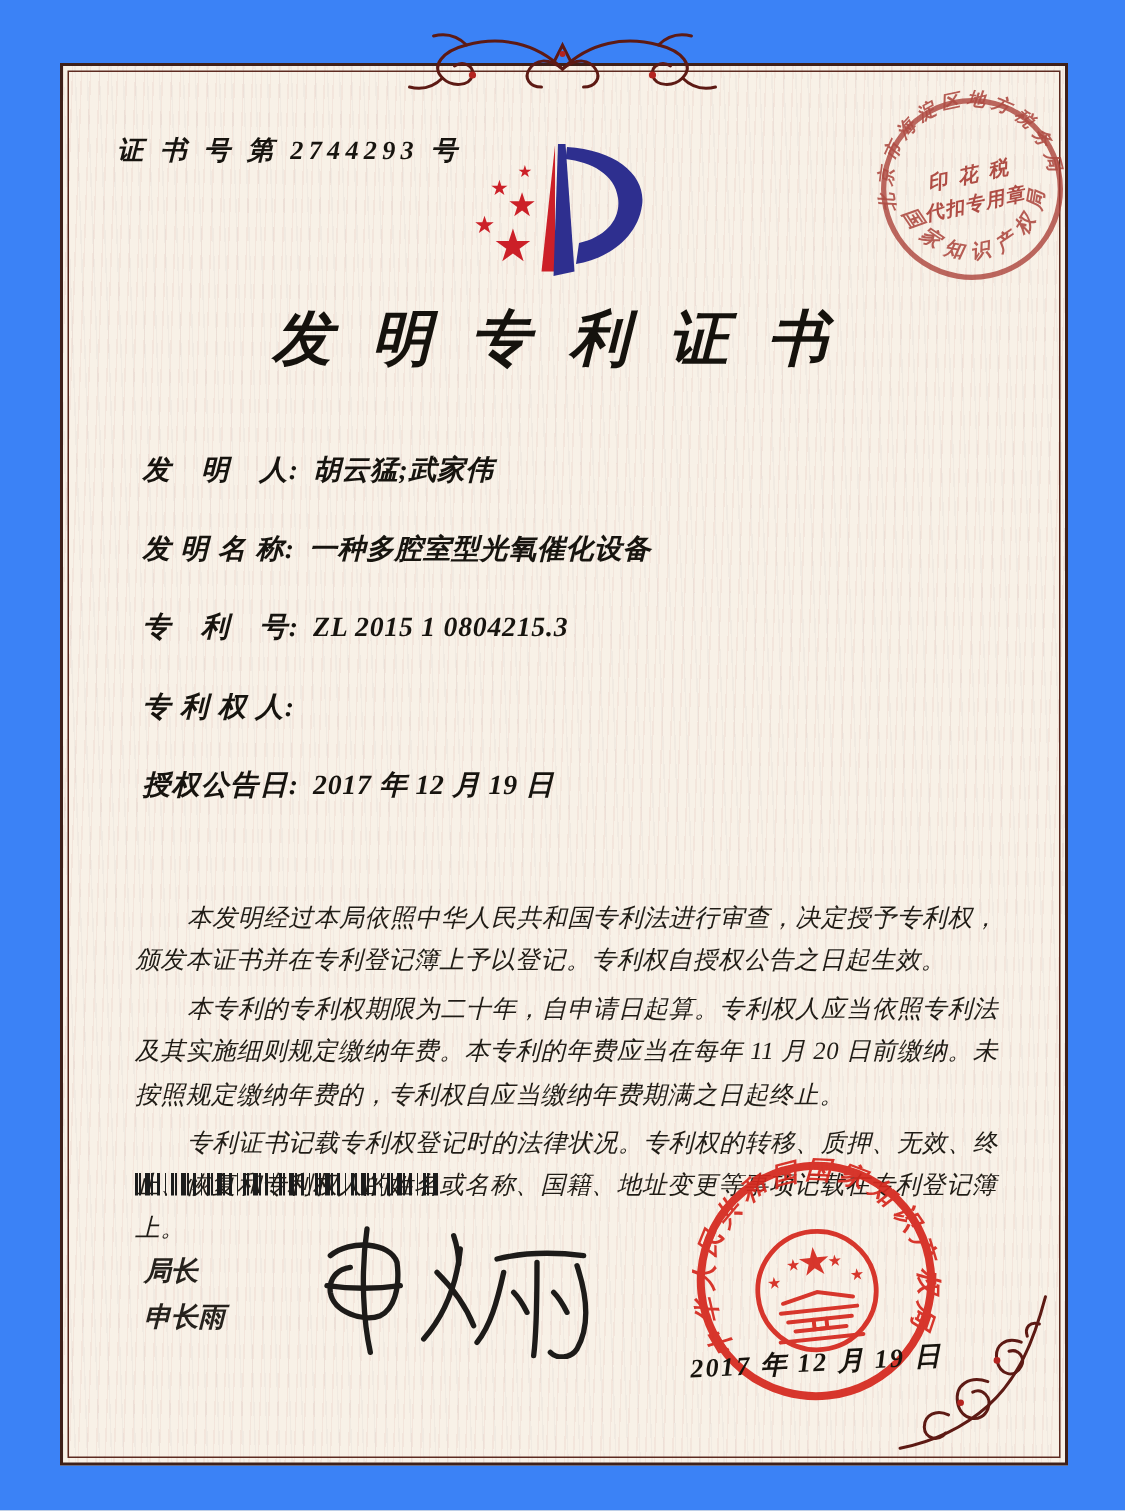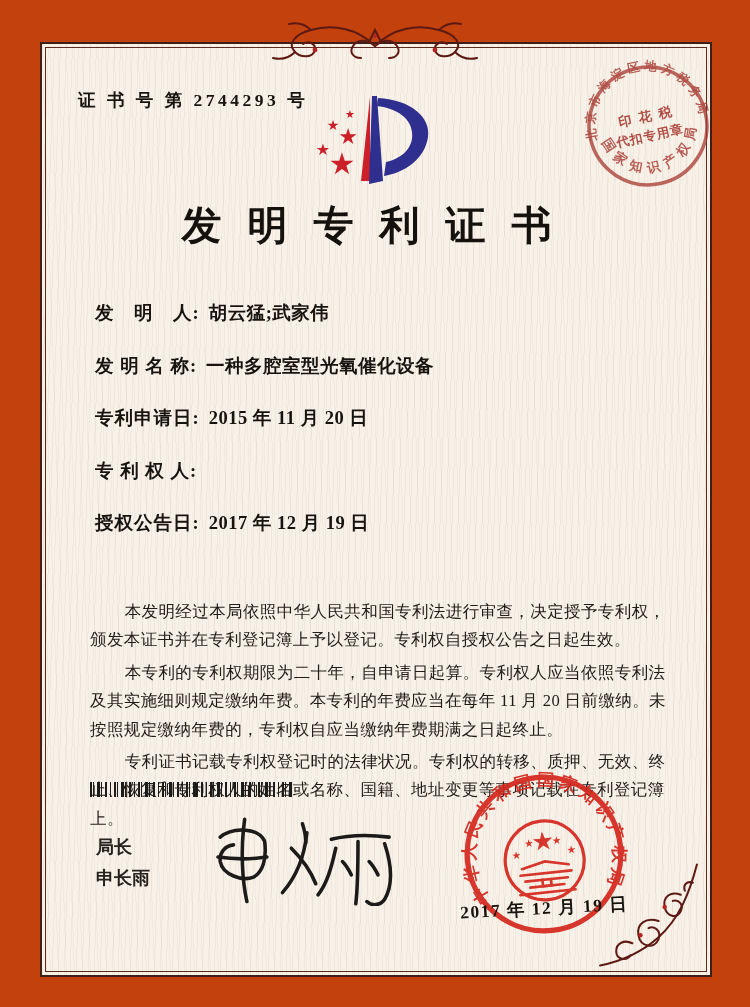--- a/index.html
+++ b/index.html
@@ -1,17 +1,17 @@
 <!DOCTYPE html>
 <html><head>
 <meta charset="utf-8">
 <style>
   html,body{margin:0;padding:0;background:#e9e7e2;}
-  .page{position:relative;width:750px;height:1007px;margin:0 auto;background:#c2410c;
-        font-family:"Liberation Serif","DejaVu Serif",serif;color:#1d1a16;overflow:hidden;}
+  .page{position:relative;width:750px;height:1007px;margin:0 auto;background:#3b82f6;
+        font-family:"Liberation Serif","DejaVu Serif",serif;color:#1d1a16;overflow:hidden;font-style:italic;}
   
   .content-bg{position:absolute;left:40px;top:42px;right:38px;bottom:30px;
       background:
         repeating-linear-gradient(92deg, rgba(206,148,140,.12) 0 1px, rgba(0,0,0,0) 1px 6px),
         repeating-linear-gradient(88deg, rgba(150,140,150,.07) 0 1px, rgba(0,0,0,0) 1px 8px),
         #f8f1e7;
       border:2.5px solid #3f2019;}
   .frame-inner{position:absolute;inset:3px;border:1px solid #5d2a20;}
   .cert-number{position:absolute;left:78px;top:88px;font-size:17.5px;font-weight:600;
       letter-spacing:3.5px;color:#17140f;}
@@ -126,22 +126,22 @@
   <div class="fields">
     <div class="field-row">
       <span class="field-label">发　明　人:</span>
       <span class="field-value">胡云猛;武家伟</span>
     </div>
     <div class="field-row">
       <span class="field-label">发 明 名 称:</span>
       <span class="field-value">一种多腔室型光氧催化设备</span>
     </div>
     <div class="field-row">
-      <span class="field-label">专利申请日:</span>
-      <span class="field-value">2015 年 11 月 20 日</span>
+      <span class="field-label">专　利　号:</span>
+      <span class="field-value">ZL 2015 1 0804215.3</span>
     </div>
     <div class="field-row">
       <span class="field-label">专 利 权 人:</span>
     </div>
     <div class="field-row">
       <span class="field-label">授权公告日:</span>
       <span class="field-value">2017 年 12 月 19 日</span>
     </div>
   </div>
 

